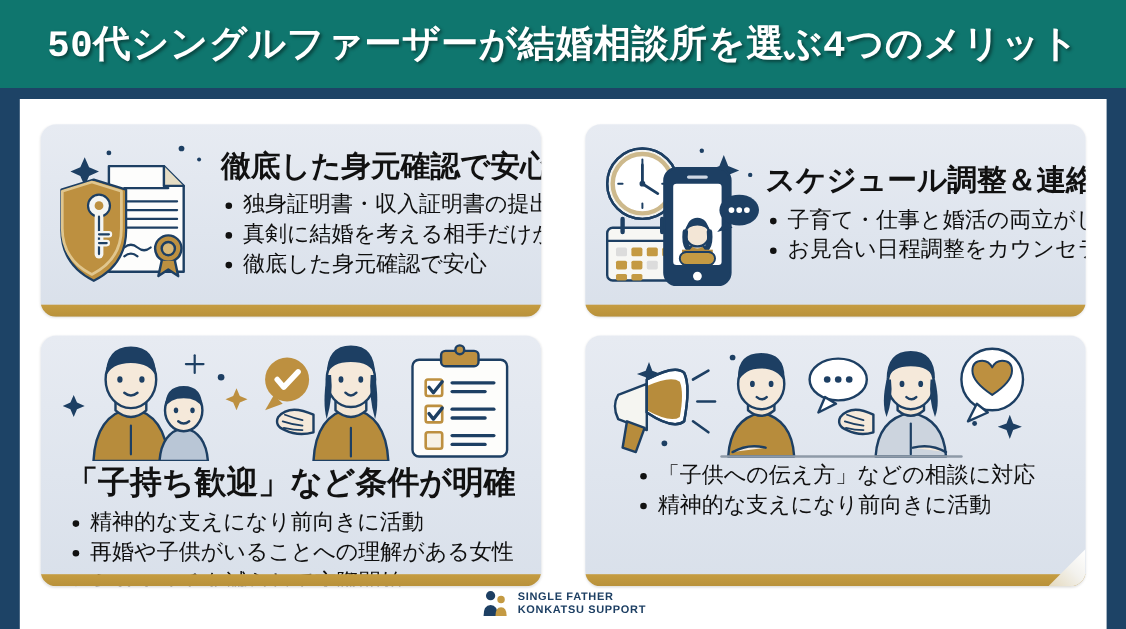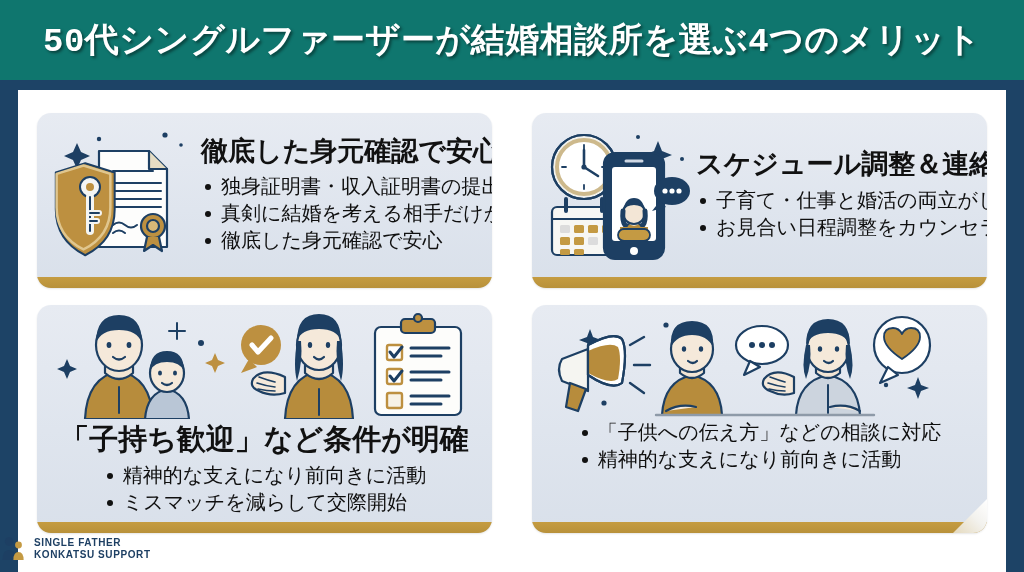--- a/index.html
+++ b/index.html
@@ -80,21 +80,21 @@
   .bullets li::before{
     content:"";position:absolute;left:4px;top:11px;
     width:6px;height:6px;border-radius:50%;background:#111111;
   }
   .bl-center{display:flex;flex-direction:column;align-items:center;}
   .bl-center .bullets{display:inline-block;}
 
   
   .footer{
     position:absolute;left:0;bottom:6px;width:1024px;height:34px;
-    display:flex;align-items:center;gap:8px;
+    display:flex;align-items:center;justify-content:center;gap:8px;
   }
   .logo-mark{width:26px;height:26px;flex:0 0 26px;}
   .logo-text{display:flex;flex-direction:column;line-height:12px;}
   .logo-text span{
     font-size:10px;font-weight:bold;color:#1d3f63;letter-spacing:.6px;
   }
 </style>
 </head>
 <body>
 
@@ -305,20 +305,21 @@
               <line x1="362" y1="85" x2="400" y2="85" stroke="#1d3f63" stroke-width="3"></line>
               <line x1="362" y1="93" x2="392" y2="93" stroke="#1d3f63" stroke-width="3"></line>
             </g>
           </g>
         </svg>
       </div>
       <div class="body bl-center">
         <div class="card-heading">「子持ち歓迎」など条件が明確</div>
         <ul class="bullets">
           <li>精神的な支えになり前向きに活動</li>
+          <li>再婚や子供がいることへの理解がある女性</li>
           <li>ミスマッチを減らして交際開始</li>
         </ul>
       </div>
     </div>
 
     <div class="card card-bottom folded">
       <div class="fold"></div>
       <div class="art">
         <svg viewBox="0 0 431 108" width="100%" height="108" preserveAspectRatio="xMidYMid meet">
           <g stroke="#1d3f63" stroke-width="2.2" stroke-linejoin="round" stroke-linecap="round">

